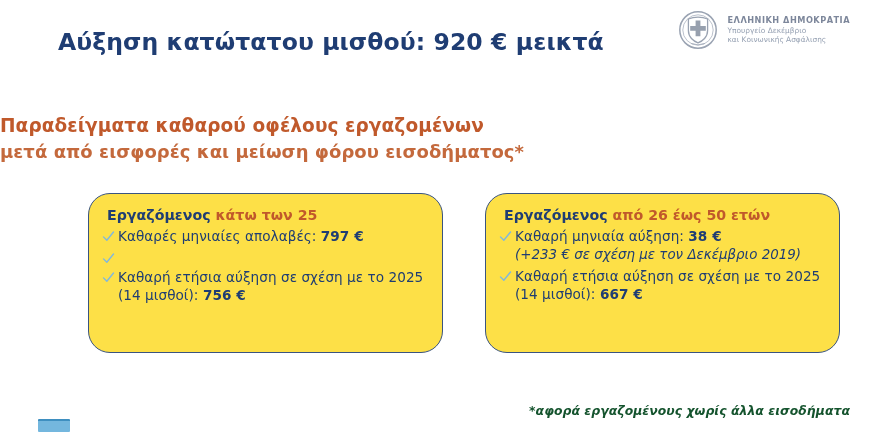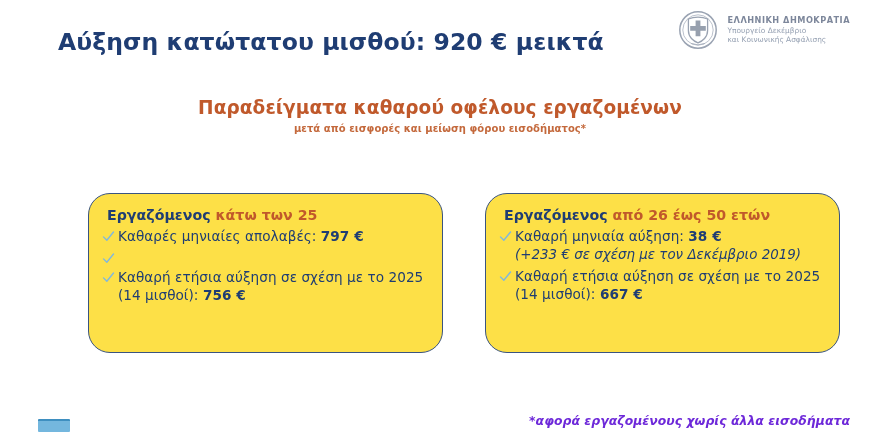--- a/index.html
+++ b/index.html
@@ -67,32 +67,31 @@
     color: #1F3D73;
     letter-spacing: 0.1px;
     white-space: nowrap;
   }
 
   
   .subtitle-wrap {
     position: absolute;
     left: 0;
     right: 0;
-    top: 97px;
-    text-align: center;
+    top: 115px;
   }
   .subtitle-main {
     font-size: 18.5px;
     font-weight: bold;
     color: #C0592B;
     letter-spacing: 0.1px;
   }
   .subtitle-sub {
     margin-top: 5px;
-    font-size: 10px;
+    font-size: 18px;
     font-weight: bold;
     color: #C4693C;
     letter-spacing: 0.05px;
   }
 
   
   .cards {
     position: absolute;
     left: 88px;
     top: 193px;
@@ -155,25 +154,25 @@
     font-size: 13.4px;
     color: #1F3D73;
     font-weight: normal;
     letter-spacing: 0.02px;
   }
 
   
   .footnote {
     position: absolute;
     right: 30px;
-    bottom: 4px;
+    bottom: 14px;
     font-size: 12.4px;
     font-style: italic;
     font-weight: bold;
-    color: #6d28d9;
+    color: #14532d;
     letter-spacing: 0.05px;
   }
 
   
   .corner-mark {
     position: absolute;
     left: 38px;
     bottom: 0px;
     width: 32px;
     height: 11px;

